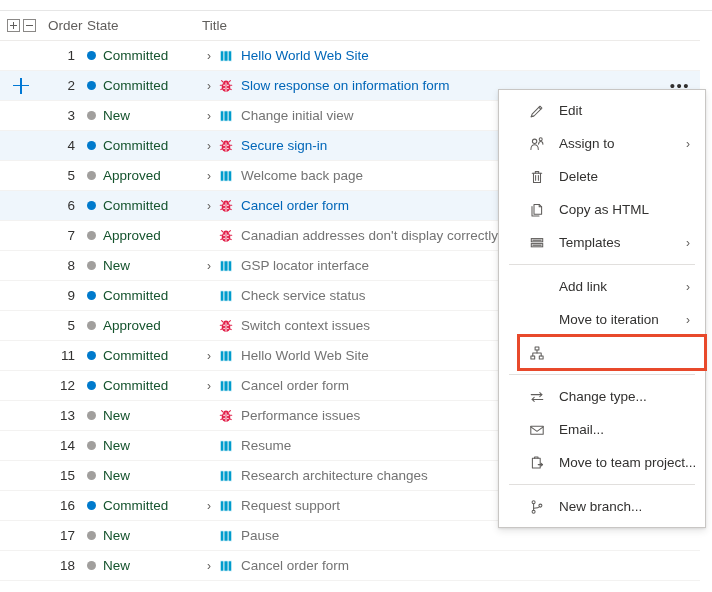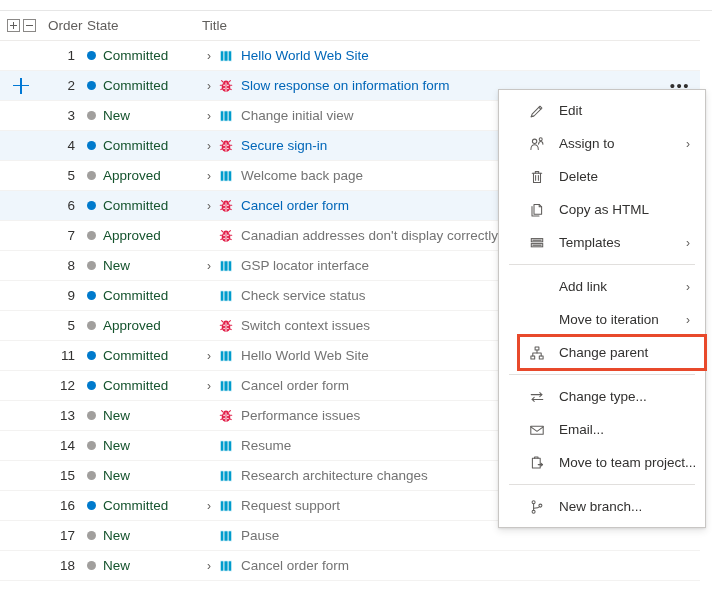--- a/index.html
+++ b/index.html
@@ -621,21 +621,20 @@
             <svg width="16" height="16" viewBox="0 0 16 16">
               <g stroke="#605e5c" fill="none" stroke-width="1.05" stroke-linecap="round" stroke-linejoin="round">
                 <rect x="6.1" y="1.9" width="3.8" height="3.0"></rect>
                 <rect x="1.9" y="11.0" width="3.8" height="3.0"></rect>
                 <rect x="10.3" y="11.0" width="3.8" height="3.0"></rect>
                 <path d="M8.0 4.9 V8.0"></path>
                 <path d="M3.8 11.0 V8.0 H12.2 V11.0"></path>
               </g>
             </svg>
           </span>
-          <span class="mlabel">Change parent</span>
           <span class="msub"></span>
         </div>
         <div class="msep"></div>
         <div class="mi">
           <span class="micon">
             <svg width="16" height="16" viewBox="0 0 16 16">
               <g stroke="#605e5c" fill="none" stroke-width="1.05" stroke-linecap="round" stroke-linejoin="round">
                 <path d="M2.2 5.6 H12.8"></path>
                 <path d="M10.8 3.6 L12.9 5.6 L10.8 7.6"></path>
                 <path d="M13.8 10.4 H3.2"></path>

